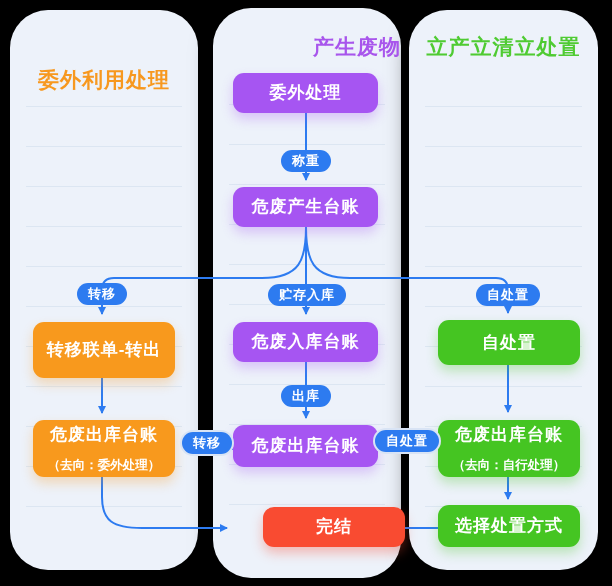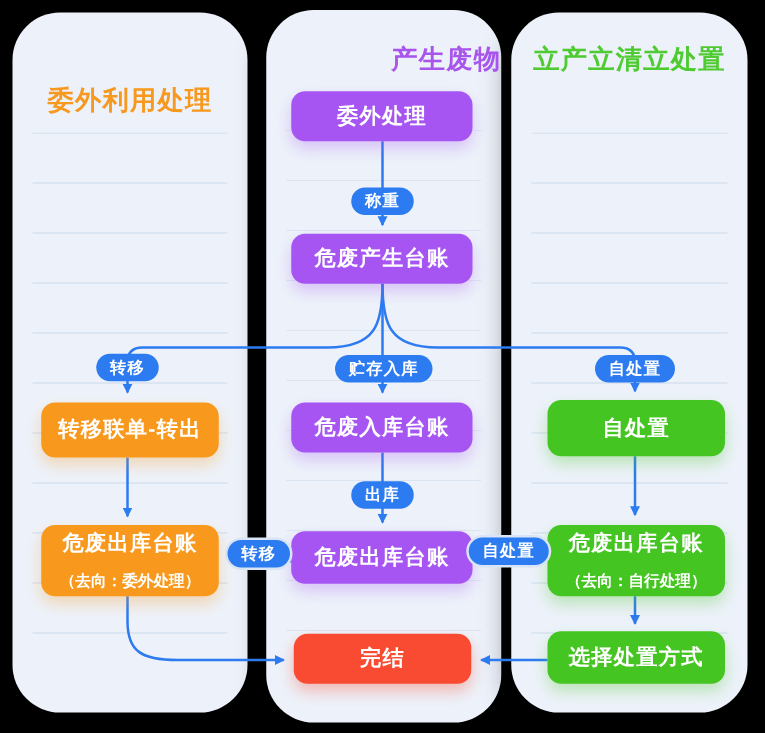--- a/index.html
+++ b/index.html
@@ -57,21 +57,21 @@
     align-items:center;justify-content:center;
     text-align:center;
     z-index:2;
     line-height:1.25;
   }
   .node .main{font-size:17px;font-weight:bold;letter-spacing:1px;}
   .node .sub{font-size:12.5px;font-weight:bold;margin-top:13px;letter-spacing:0;}
   .node.purple{background:var(--node-purple,#a655f2);box-shadow:0 6px 12px rgba(166,85,242,.30);}
   .node.orange{background:var(--node-orange,#f8991d);box-shadow:0 6px 12px rgba(248,153,29,.30);}
   .node.green {background:var(--node-green,#45c522);box-shadow:0 6px 12px rgba(69,197,34,.30);}
-  .node.red   {background:var(--node-red,#f94b31);box-shadow:0 6px 12px rgba(249,75,49,.35);}
+  .node.red   {background:var(--node-red,#f94b31);box-shadow:0 6px 12px rgba(249,75,49,.35);margin-left:28px;}
   .pill{
     position:absolute;
     transform:translate(-50%,-50%);
     background:var(--edge-blue,#2d7bf0);
     color:#fff;
     font-size:13px;font-weight:bold;
     height:22px;line-height:22px;
     padding:0 11px;
     border-radius:11px;
     white-space:nowrap;
@@ -130,21 +130,21 @@
   </svg>
 
   <div class="node purple" style="left:233px;top:73px;width:145px;height:40px;">
     <span class="main">委外处理</span>
   </div>
 
   <div class="node purple" style="left:233px;top:187px;width:145px;height:40px;">
     <span class="main">危废产生台账</span>
   </div>
 
-  <div class="node orange" style="left:33px;top:322px;width:142px;height:44px;">
+  <div class="node orange" style="left:33px;top:322px;width:142px;height:56px;">
     <span class="main">转移联单-转出</span>
   </div>
 
   <div class="node purple" style="left:233px;top:322px;width:145px;height:40px;">
     <span class="main">危废入库台账</span>
   </div>
 
   <div class="node green" style="left:438px;top:320px;width:142px;height:45px;">
     <span class="main">自处置</span>
   </div>

